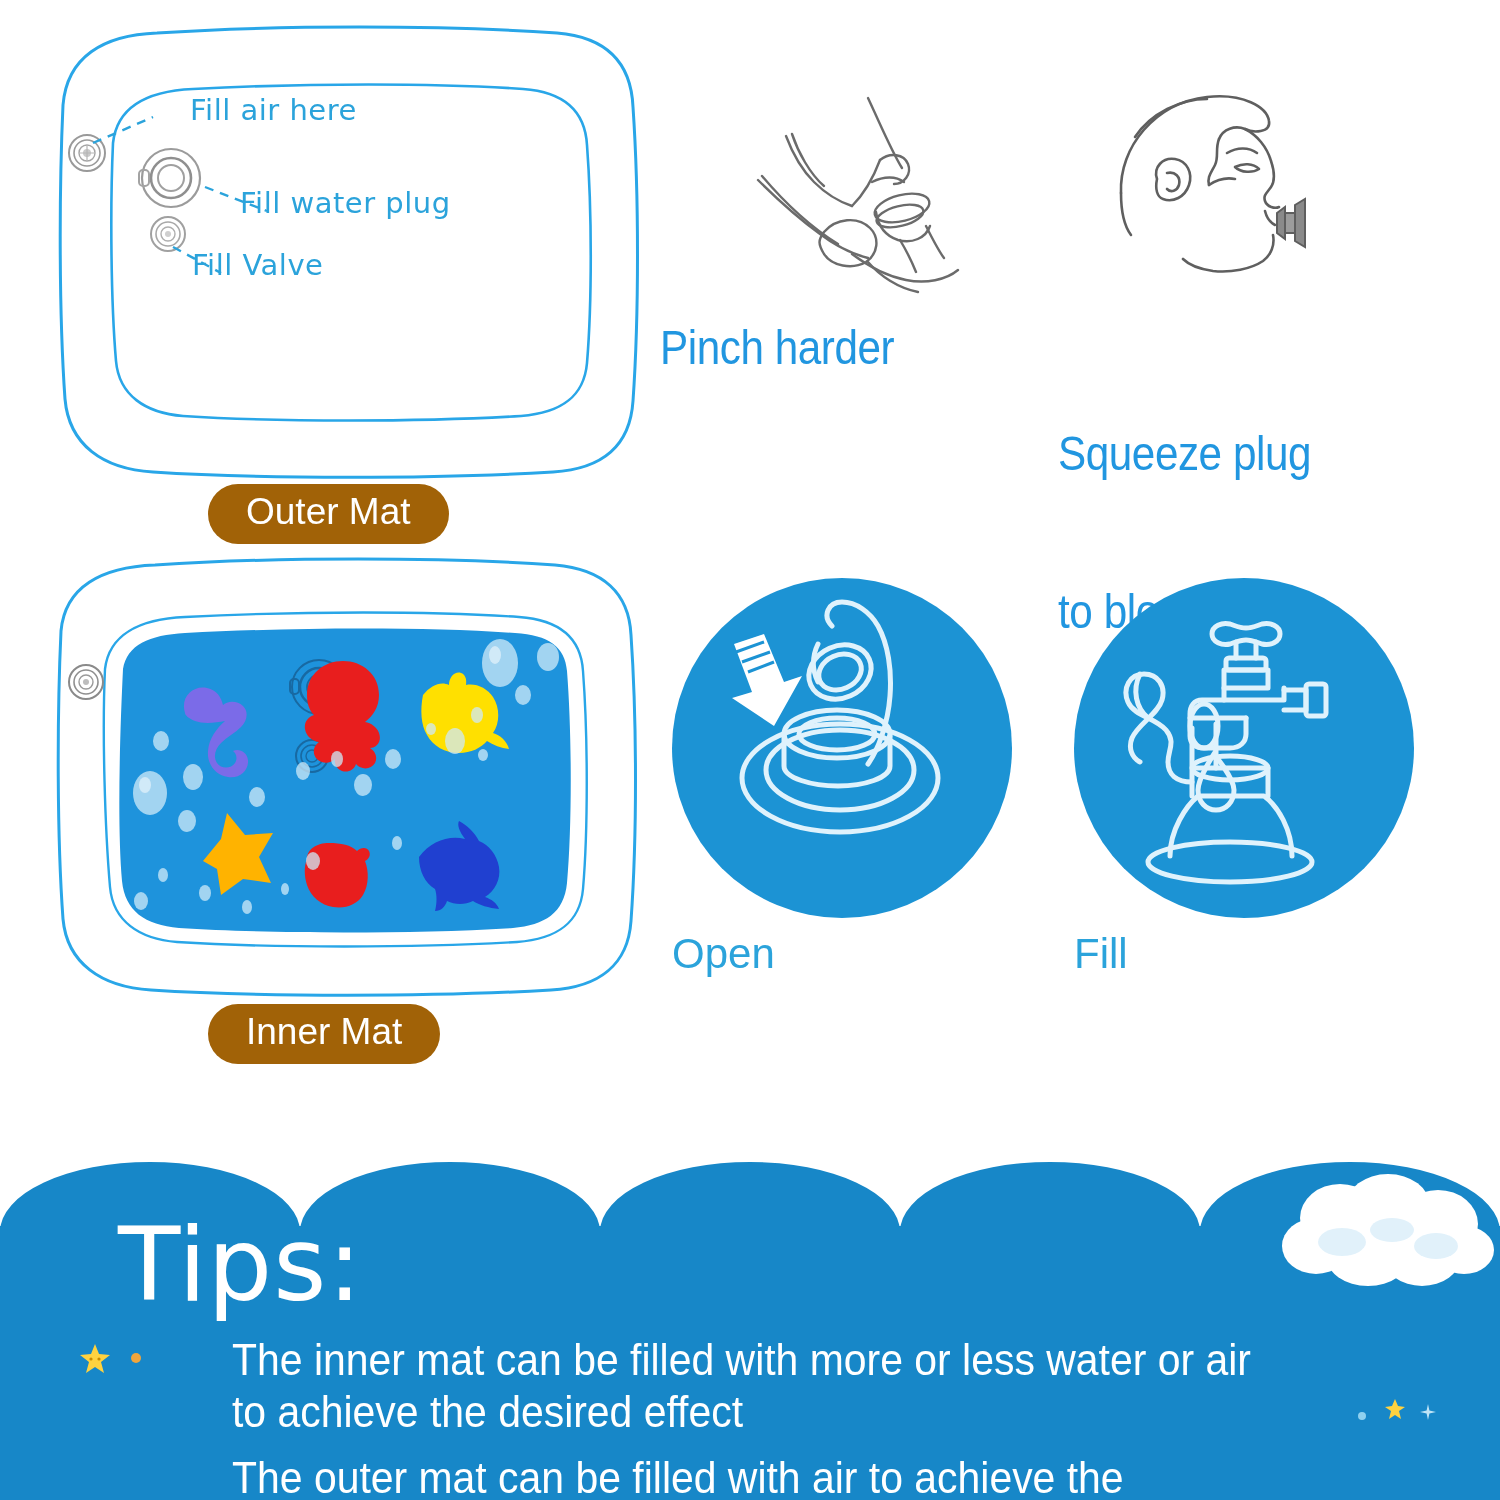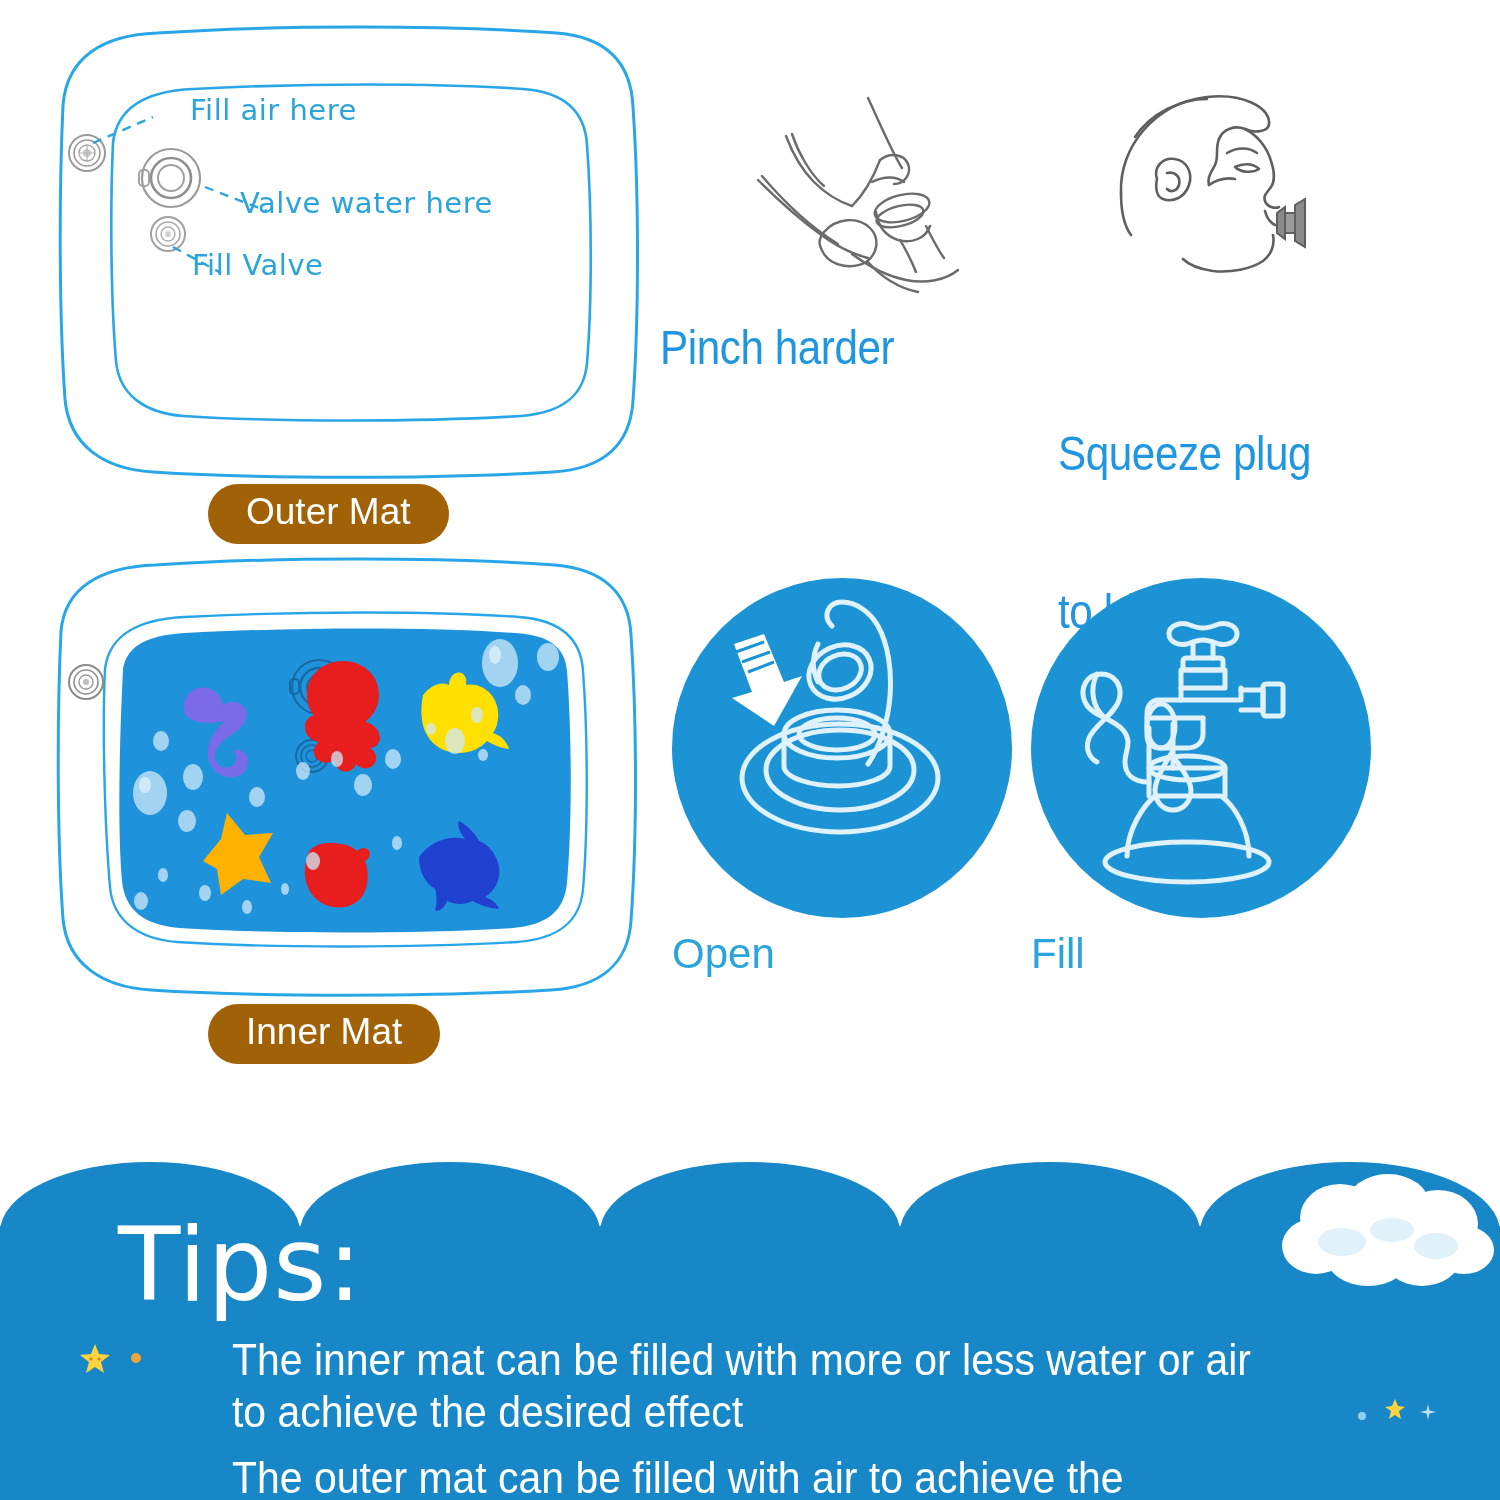--- a/index.html
+++ b/index.html
@@ -82,21 +82,21 @@
   .circle-disc svg { position: absolute; left: 0; top: 0; width: 100%; height: 100%; }
   .circle-label {
     position: absolute;
     width: 340px;
     text-align: left;
     top: 352px;
     color: #2BA3DB;
     font-size: 42px;
   }
   #step-open { left: 672px; top: 578px; }
-  #step-fill { left: 1031px; top: 578px; }
+  #step-fill { left: 1074px; top: 578px; }
 
   
   #tips-section {
     position: absolute;
     left: 0; top: 1162px;
     width: 1376px; height: 402px;
   }
   #tips-bg { position: absolute; left: 0; top: 0; width: 1500px; height: 402px; }
 
   #tips-title {
@@ -167,21 +167,21 @@
     </svg>
 
     <svg class="mat-svg" viewBox="0 0 600 470">
       <path d="M48,128 L108,102" fill="none" stroke="#2BA3DB" stroke-width="2.4" stroke-dasharray="9 7"></path>
       <path d="M160,172 L222,196" fill="none" stroke="#2BA3DB" stroke-width="2.4" stroke-dasharray="9 7"></path>
       <path d="M128,232 L176,258" fill="none" stroke="#2BA3DB" stroke-width="2.4" stroke-dasharray="9 7"></path>
     </svg>
   </div>
 
   <div class="callout" id="callout-fill-air">Fill air here</div>
-  <div class="callout" id="callout-fill-water">Valve water here</div>
+  <div class="callout" id="callout-fill-water">Fill water plug</div>
   <div class="callout" id="callout-water-valve">Fill Valve</div>
 
   <div class="mat-badge" id="badge-outer-mat">Outer Mat</div>
 
   <div class="abs" id="inner-mat-panel">
     <svg class="mat-svg" viewBox="0 0 600 460">
       <path d="M16,86 C20,42 56,22 110,20 C230,12 398,12 510,20 C558,24 584,48 586,90
                C592,178 592,292 586,376 C583,420 554,442 506,445
                C390,452 212,452 106,445 C56,442 22,418 18,374
                C12,292 12,172 16,86 Z" fill="none" stroke="#29A6E8" stroke-width="3"></path>

